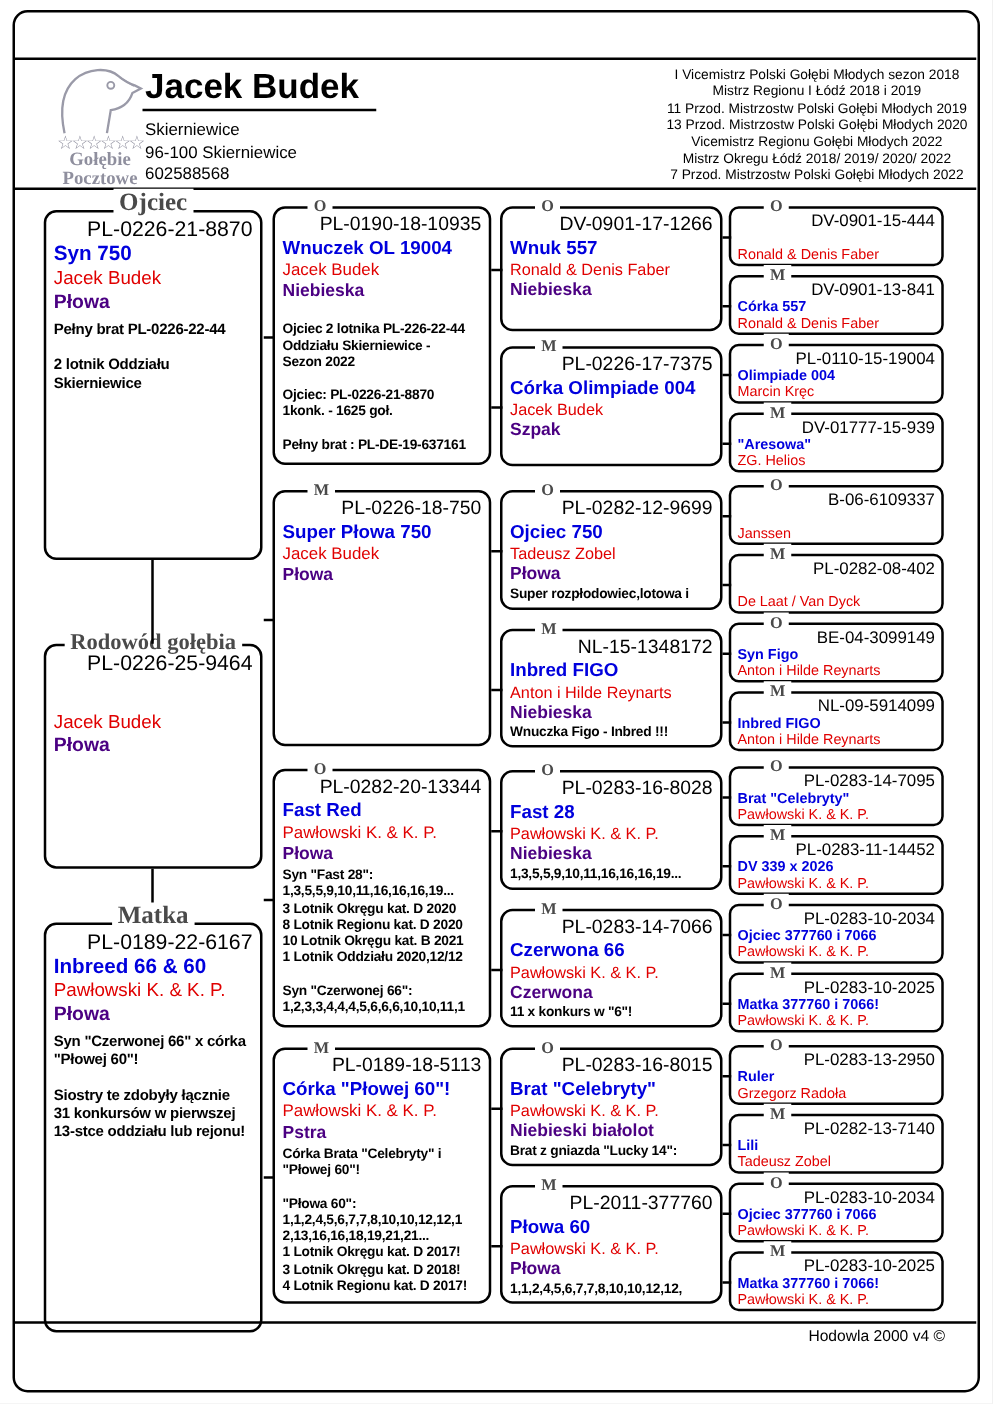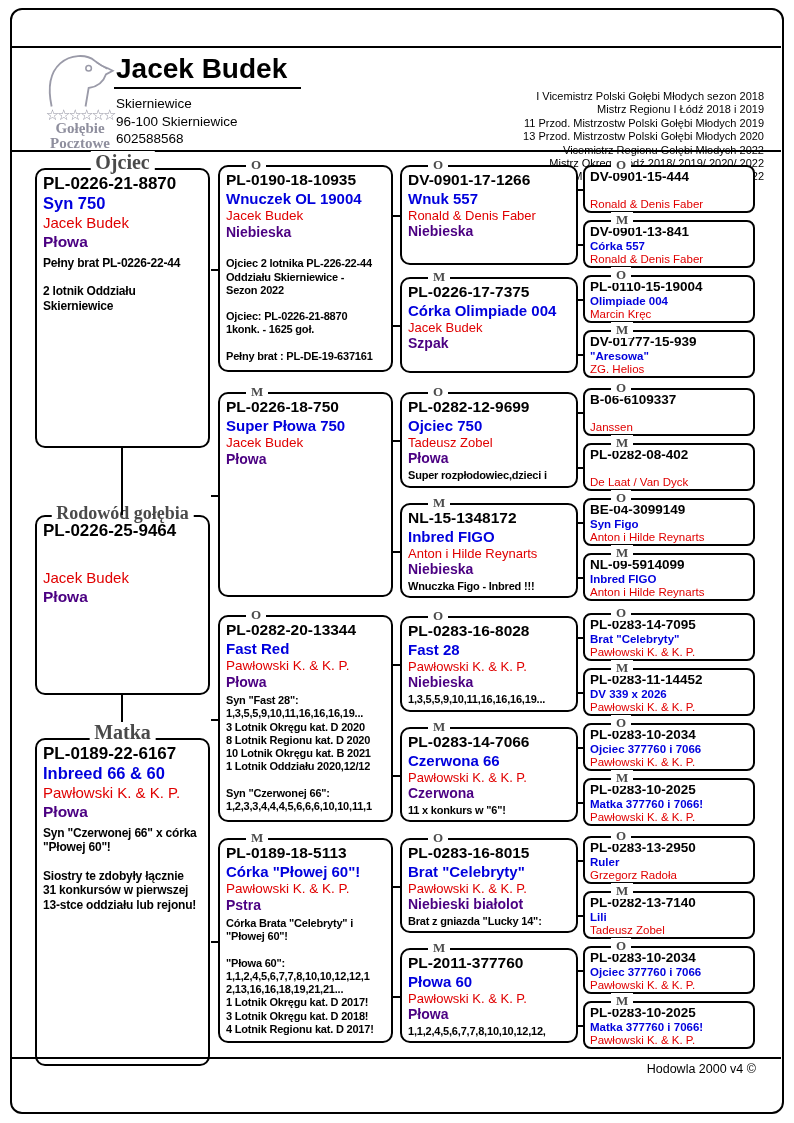--- a/index.html
+++ b/index.html
@@ -10,34 +10,34 @@
   .rule{position:absolute;left:11px;width:770px;height:2px;background:#000;}
 
   
   .logo{position:absolute;left:40px;top:52px;width:80px;text-align:center;color:#8f8f9e;}
   .logo svg{display:block;margin:0 auto;}
   .stars{font-size:15px;letter-spacing:-2px;line-height:13px;color:#8f8f9e;}
   .logo-line{font-family:"Liberation Serif",serif;font-weight:bold;font-size:15px;line-height:15px;color:#8f8f9e;text-align:center;}
   .owner-name{position:absolute;left:114px;top:53px;font-size:28px;font-weight:bold;
         border-bottom:2px solid #000;padding:0 14px 2px 2px;}
   .owner-address{position:absolute;left:116px;top:95px;font-size:13.5px;line-height:17.5px;}
-  .achievements{position:absolute;right:30px;top:54px;text-align:right;font-size:11px;line-height:13.4px;margin-top:36px;}
+  .achievements{position:absolute;right:20px;top:54px;text-align:center;font-size:11px;line-height:13.4px;}
 
   
   .pbox{position:absolute;background:#fff;border:2px solid #000;border-radius:10px;
         padding:4px 6px 2px 6px;box-sizing:border-box;}
   .legend{position:absolute;background:#fff;padding:0 5px;font-family:"Liberation Serif",serif;
         font-weight:bold;color:#4a4a4a;white-space:nowrap;}
   .g1 .legend{font-size:20px;top:-19px;left:50%;transform:translateX(-50%);}
   .subject .legend{font-size:18px;top:-14px;}
   .g2 .legend,.g3 .legend,.g4 .legend{font-size:13px;top:-10px;left:26px;}
   .tick{position:absolute;left:-9px;top:50%;width:9px;height:2px;background:#000;}
   .g4 .tick{left:-7px;width:7px;}
 
-  .id{font-weight:bold;font-size:15.5px;line-height:1.2;}
+  .id{font-weight:normal;font-size:15.5px;line-height:1.2;text-align:right;}
   .pname{font-weight:bold;font-size:15px;line-height:1.2;color:#0000dd;min-height:18px;}
   .breeder{font-size:13.5px;line-height:1.2;color:#e00000;}
   .pcolor{font-weight:bold;font-size:14px;line-height:1.25;color:#4B0082;}
   .desc{font-weight:bold;font-size:11px;line-height:1.2;letter-spacing:-0.2px;
         white-space:pre-line;margin-top:3px;}
 
   .g1 .id{font-size:17px;}
   .g1 .pname{font-size:16.5px;}
   .g1 .breeder{font-size:15px;}
   .g1 .pcolor{font-size:15.5px;}
@@ -201,21 +201,21 @@
     <div class="pcolor">Szpak</div>
     <div class="desc"></div>
   </div>
   <div class="pbox g3" style="left:400px;top:392px;width:178px;height:96px">
     <span class="legend">O</span>
     <i class="tick"></i>
     <div class="id">PL-0282-12-9699</div>
     <div class="pname">Ojciec 750</div>
     <div class="breeder">Tadeusz Zobel</div>
     <div class="pcolor">Płowa</div>
-    <div class="desc">Super rozpłodowiec,dzieci i</div>
+    <div class="desc">Super rozpłodowiec,lotowa i</div>
   </div>
   <div class="pbox g3" style="left:400px;top:503px;width:178px;height:95px">
     <span class="legend">M</span>
     <i class="tick"></i>
     <div class="id">NL-15-1348172</div>
     <div class="pname">Inbred FIGO</div>
     <div class="breeder">Anton i Hilde Reynarts</div>
     <div class="pcolor">Niebieska</div>
     <div class="desc">Wnuczka Figo - Inbred !!!</div>
   </div>

